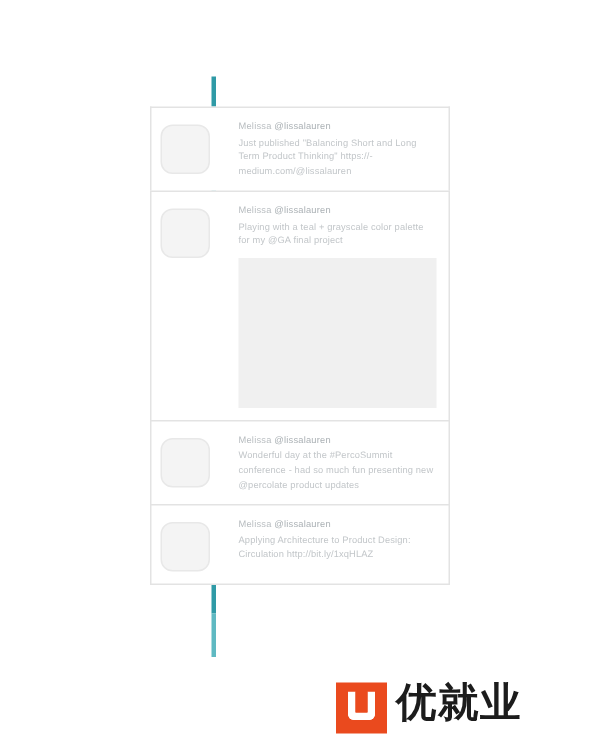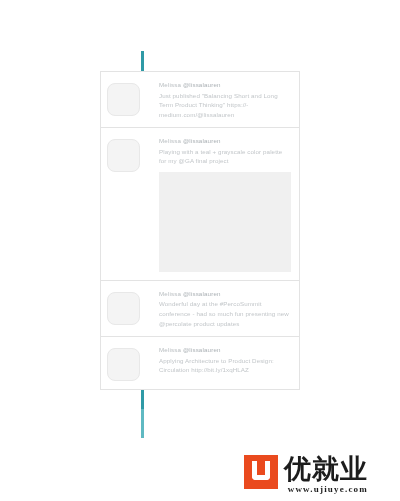--- a/index.html
+++ b/index.html
@@ -90,21 +90,21 @@
   }
   .tl-seg {
     position: absolute;
     left: 0;
     width: 3px;
   }
 
   
   #watermark {
     position: absolute;
-    left: 244px;
+    left: 224px;
     top: 455px;
     display: flex;
     align-items: flex-start;
   }
   #wm-logo {
     width: 34px;
     height: 34px;
     background: #EA4A1E;
     position: relative;
     flex: 0 0 auto;
@@ -187,15 +187,14 @@
         <div class="tweet-handle"><span class="name">Melissa</span> <span class="at">@lissalauren</span></div>
         <div class="tweet-text">Applying Architecture to Product Design: Circulation http://bit.ly/1xqHLAZ</div>
       </div>
     </div>
   </div>
 
 <div id="watermark">
   <div id="wm-logo"></div>
   <div id="wm-right">
     <div id="wm-cn">优就业</div>
-    <div id="wm-url">www.ujiuye.com</div>
   </div>
 </div>
 
 </body></html>

